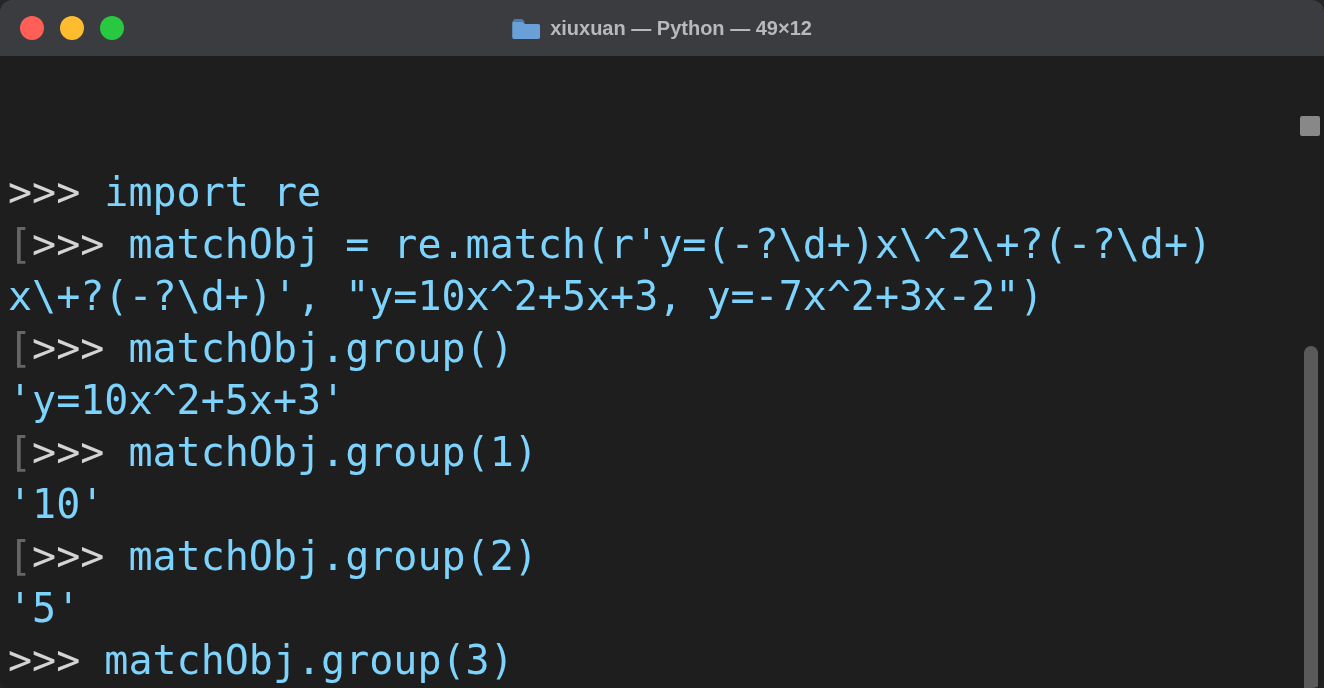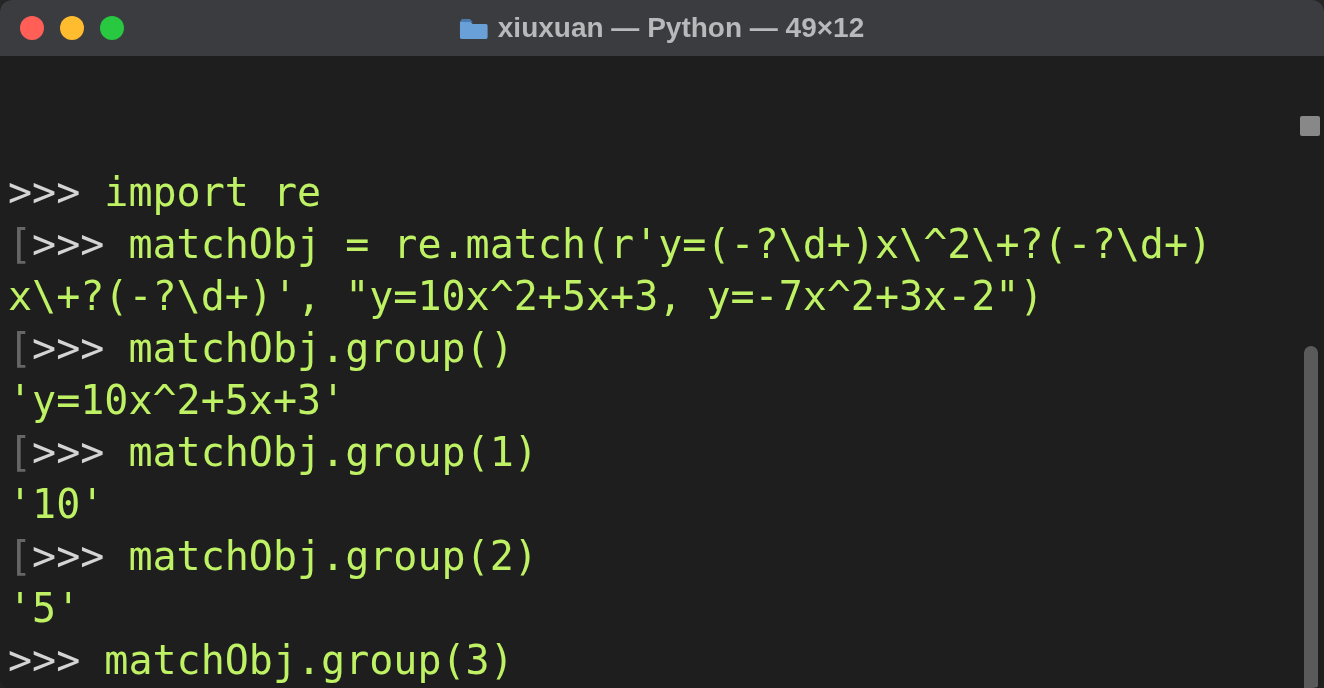--- a/index.html
+++ b/index.html
@@ -44,37 +44,37 @@
   .tl.green { background: #28c840; }
   .title-center {
     position: absolute;
     left: 50%;
     transform: translateX(-50%);
     display: flex;
     align-items: center;
     gap: 10px;
     color: #b7b9bb;
     font-family: -apple-system, BlinkMacSystemFont, "Segoe UI", sans-serif;
-    font-size: 28px;
+    font-size: 20px;
     font-weight: 600;
   }
   .folder-icon svg { display: block; }
   .terminal {
     flex: 1;
     background: #1e1e1e;
     color: #d4d4d4;
     font-size: 40px;
     line-height: 1.3;
     padding: 6px 8px 8px 8px;
     position: relative;
     white-space: pre;
   }
   .line { display: block; }
   .prompt { color: #d4d4d4; }
-  .code { color: #bef264; }
+  .code { color: #7dd3fc; }
   .bracket { color: #666; }
   .scrollbar {
     position: absolute;
     right: 4px;
     top: 60px;
     width: 16px;
     bottom: 8px;
     border-radius: 8px;
   }
   .scrollbar-thumb {

